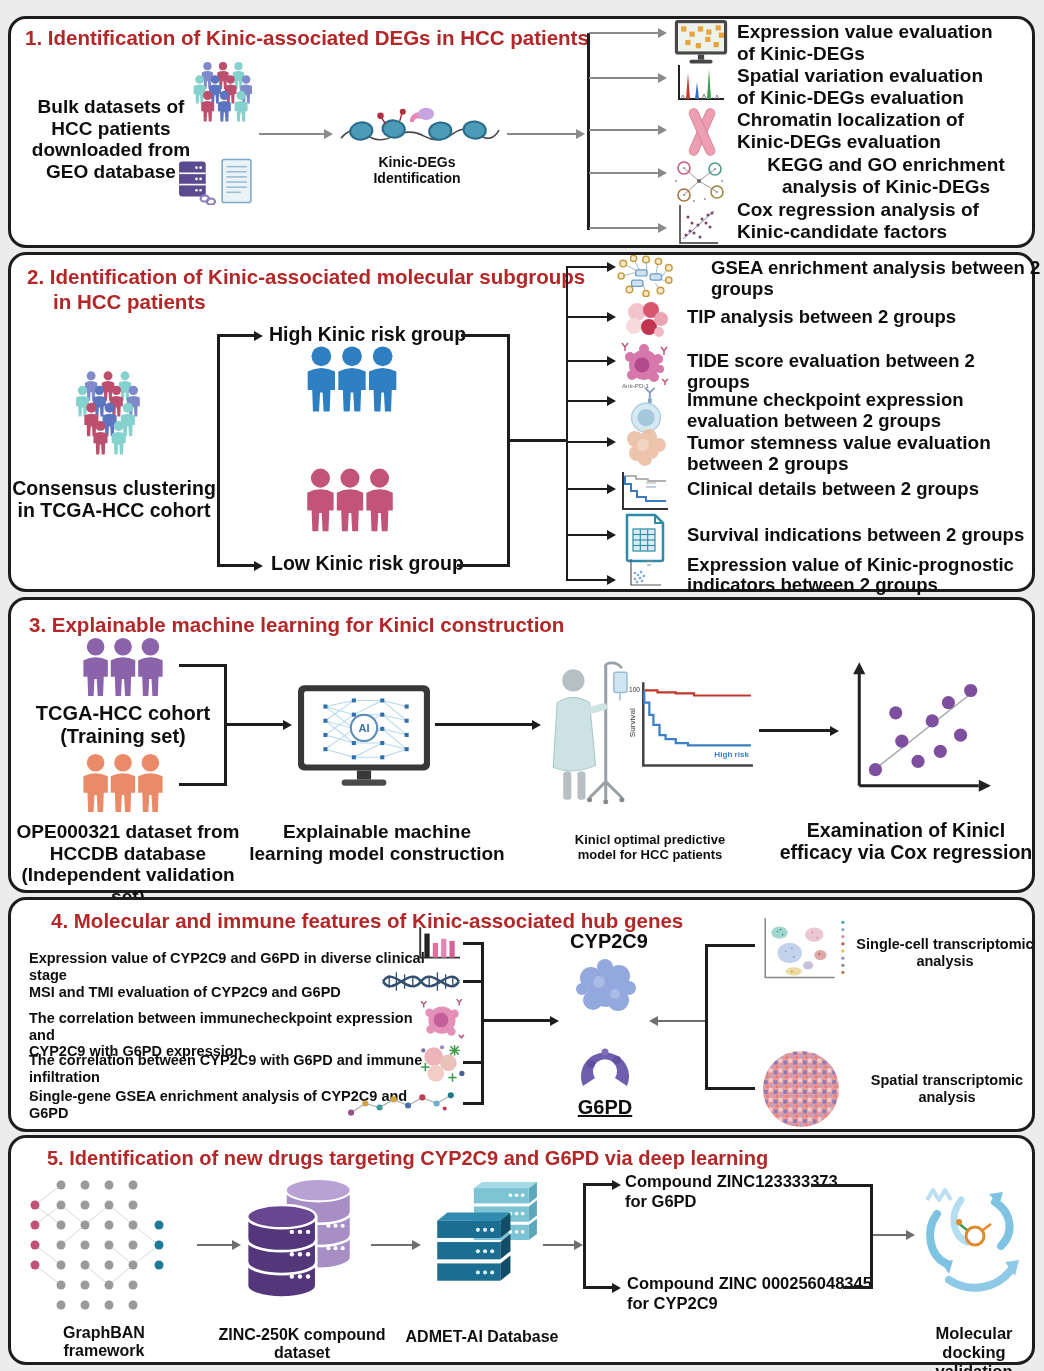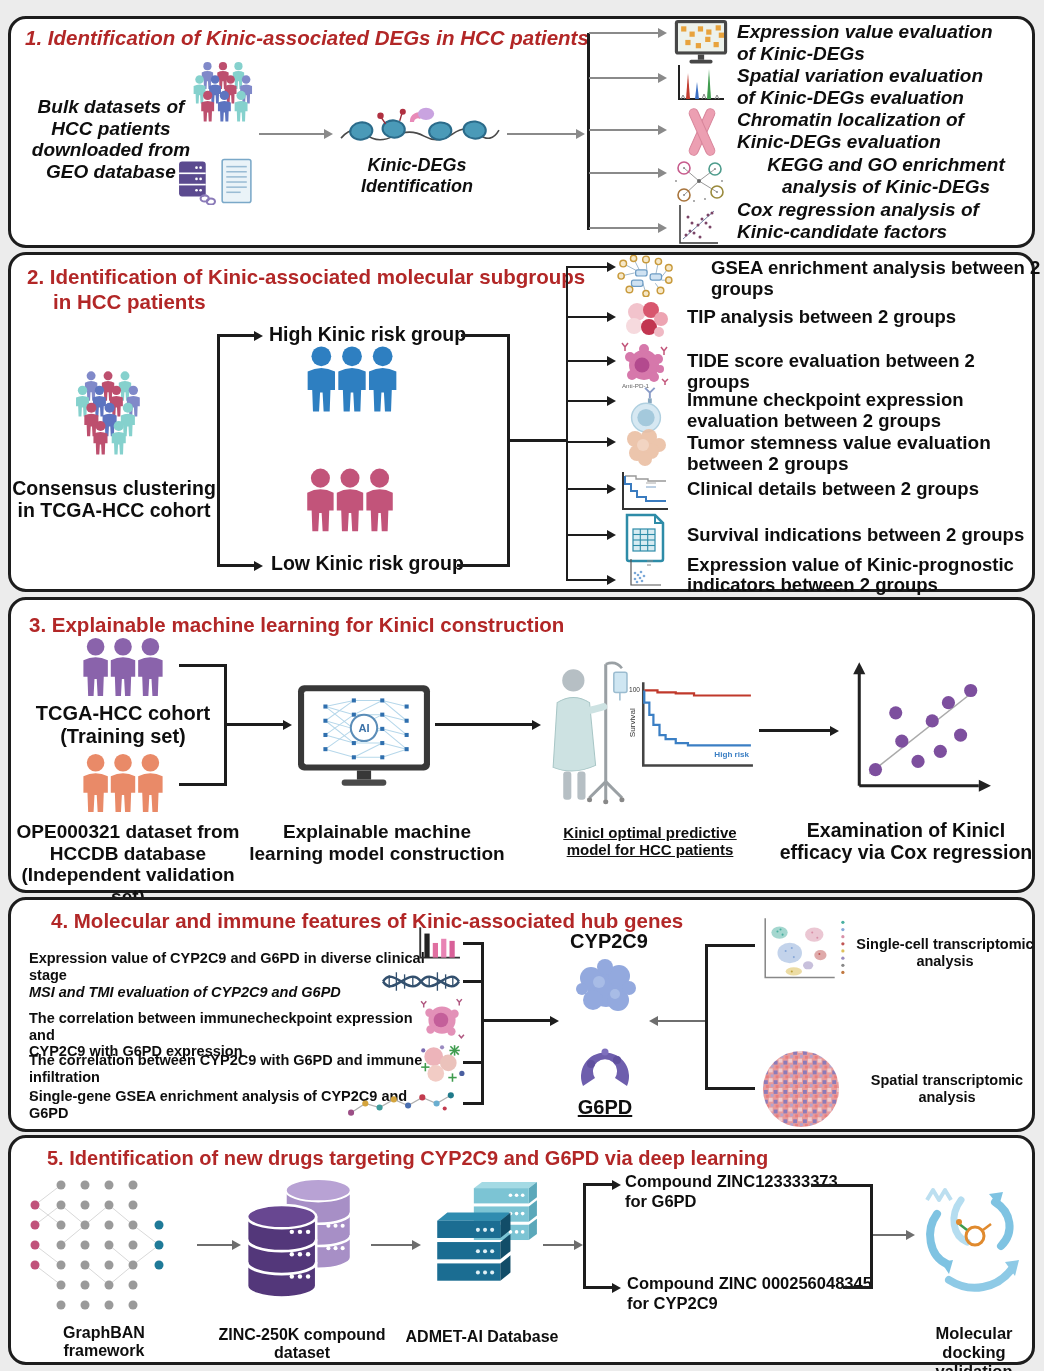--- a/index.html
+++ b/index.html
@@ -27,21 +27,21 @@
   <defs>
     <g id="person">
       <circle cx="10" cy="4.2" r="3.9"></circle>
       <path d="M4.6,10.2 Q10,7.4 15.4,10.2 L15.4,17.5 L13.6,17.5 L13.3,26 L10.9,26 L10.5,18.5 L9.5,18.5 L9.1,26 L6.7,26 L6.4,17.5 L4.6,17.5 Z"></path>
     </g>
   </defs>
 </svg>
 
 <div class="canvas">
 
-<div class="box" style="top:16px;height:232px;font-style:italic;">
+<div class="box" style="top:16px;height:232px;">
   <div class="t-red" style="left:14px;top:6px;font-size:20.5px;">1. Identification of Kinic-associated DEGs in HCC patients</div>
 
   <div class="lbl ctr" style="left:2px;top:77px;width:196px;font-size:19px;">Bulk datasets of
 HCC patients
 downloaded from
 GEO database</div>
 
   <svg class="abs" style="left:174px;top:40px;" width="74" height="70" viewBox="0 0 62 54">
     <use href="#person" transform="translate(10,0) scale(0.88)" fill="#8089c9"></use>
     <use href="#person" transform="translate(23,0) scale(0.88)" fill="#bd4f6e"></use>
@@ -84,21 +84,21 @@
     <ellipse cx="54" cy="23" rx="11" ry="8.5" fill="#4a9ab8" stroke="#2b6b8a" stroke-width="2" transform="rotate(6 54 23)"></ellipse>
     <ellipse cx="100" cy="25" rx="11" ry="8.5" fill="#4a9ab8" stroke="#2b6b8a" stroke-width="2" transform="rotate(-6 100 25)"></ellipse>
     <ellipse cx="134" cy="24" rx="11" ry="8.5" fill="#4a9ab8" stroke="#2b6b8a" stroke-width="2" transform="rotate(6 134 24)"></ellipse>
     <line x1="42" y1="12" x2="46" y2="18" stroke="#9a2a38" stroke-width="1.4"></line>
     <circle cx="41" cy="10" r="3.2" fill="#b03040"></circle>
     <line x1="62" y1="8" x2="60" y2="15" stroke="#9a2a38" stroke-width="1.4"></line>
     <circle cx="63" cy="6" r="3" fill="#b03040"></circle>
     <path d="M70,16 a9,9 0 0 1 14,-8 l-4,5 a4,4 0 0 0 -6,3 z" fill="#e88ab8"></path>
     <ellipse cx="86" cy="8" rx="8" ry="6" fill="#c9a3e0"></ellipse>
   </svg>
-  <div class="lbl ctr" style="left:330px;top:136px;width:152px;font-size:18px;">Kinic-DEGs
+  <div class="lbl ctr" style="left:330px;top:136px;width:152px;font-size:14px;">Kinic-DEGs
 Identification</div>
 
   <div class="ln gln arr-r" style="left:496px;top:114px;width:70px;height:2px;"></div>
   <div class="ln" style="left:576px;top:14px;width:2.5px;height:197px;"></div>
   <div class="ln gln arr-r" style="left:578px;top:13px;width:70px;height:2px;"></div>
   <div class="ln gln arr-r" style="left:578px;top:58px;width:70px;height:2px;"></div>
   <div class="ln gln arr-r" style="left:578px;top:110px;width:70px;height:2px;"></div>
   <div class="ln gln arr-r" style="left:578px;top:153px;width:70px;height:2px;"></div>
   <div class="ln gln arr-r" style="left:578px;top:208px;width:70px;height:2px;"></div>
 
@@ -460,21 +460,21 @@
   </svg>
 
   <svg class="abs" style="left:616px;top:76px;" width="130" height="104" viewBox="0 0 128 102">
     <path d="M16,6 V88 H124" fill="none" stroke="#444" stroke-width="2.5"></path>
     <text x="2" y="16" font-size="6.5" fill="#333">100</text>
     <text x="8" y="60" font-size="8" fill="#333" transform="rotate(-90 8 60)">Survival</text>
     <path d="M17,14 H30 V16 H48 V17 H66 V19 H122" fill="none" stroke="#c0392b" stroke-width="2.2"></path>
     <path d="M17,14 V26 H22 V38 H26 V48 H32 V58 H38 V62 H48 V66 H60 V68 H122" fill="none" stroke="#3b7fc4" stroke-width="2.2"></path>
     <text x="86" y="80" font-size="8" font-weight="bold" fill="#3b7fc4">High risk</text>
   </svg>
-  <div class="lbl ctr" style="left:518px;top:224px;width:242px;font-size:15px;text-decoration:underline;">KinicI optimal predictive
+  <div class="lbl ctr" style="left:518px;top:233px;width:242px;font-size:13px;">KinicI optimal predictive
 model for HCC patients</div>
 
   <div class="ln arr-r" style="left:748px;top:129px;width:72px;height:3px;"></div>
 
   <svg class="abs" style="left:828px;top:56px;" width="154" height="142" viewBox="0 0 152 140">
     <line x1="20" y1="128" x2="20" y2="16" stroke="#222" stroke-width="3"></line>
     <polygon points="14,18 26,18 20,6" fill="#222"></polygon>
     <line x1="20" y1="128" x2="138" y2="128" stroke="#222" stroke-width="3"></line>
     <polygon points="138,122 138,134 150,128" fill="#222"></polygon>
     <line x1="30" y1="116" x2="134" y2="34" stroke="#aaa" stroke-width="1.5"></line>
@@ -491,21 +491,21 @@
     </g>
   </svg>
   <div class="lbl ctr" style="left:768px;top:219px;width:254px;font-size:19.5px;">Examination of KinicI
 efficacy via Cox regression</div>
 </div>
 
 <div class="box" style="top:897px;height:235px;">
   <div class="t-red" style="left:40px;top:8px;font-size:20.5px;">4. Molecular and immune features of Kinic-associated hub genes</div>
 
   <div class="lbl" style="left:18px;top:50px;width:398px;font-size:14.5px;">Expression value of CYP2C9 and G6PD in diverse clinical stage</div>
-  <div class="lbl" style="left:18px;top:84px;width:398px;font-size:14.5px;font-style:italic;">MSI and TMI evaluation of CYP2C9 and G6PD</div>
+  <div class="lbl" style="left:18px;top:84px;width:398px;font-size:14.5px;">MSI and TMI evaluation of CYP2C9 and G6PD</div>
   <div class="lbl" style="left:18px;top:110px;width:398px;font-size:14.5px;">The correlation between immunecheckpoint expression and
 CYP2C9 with G6PD expression</div>
   <div class="lbl" style="left:18px;top:152px;width:398px;font-size:14.5px;">The correlation between CYP2C9 with G6PD and immune infiltration
 .</div>
   <div class="lbl" style="left:18px;top:188px;width:398px;font-size:14.5px;">Single-gene GSEA enrichment analysis of CYP2C9 and G6PD</div>
 
   <svg class="abs" style="left:404px;top:25px;" width="46" height="38" viewBox="0 0 44 36">
     <path d="M5,2 V31 H43" fill="none" stroke="#333" stroke-width="1.8"></path>
     <rect x="9" y="8" width="5" height="23" fill="#222"></rect>
     <rect x="17" y="17" width="5" height="14" fill="#e06fa0"></rect>

